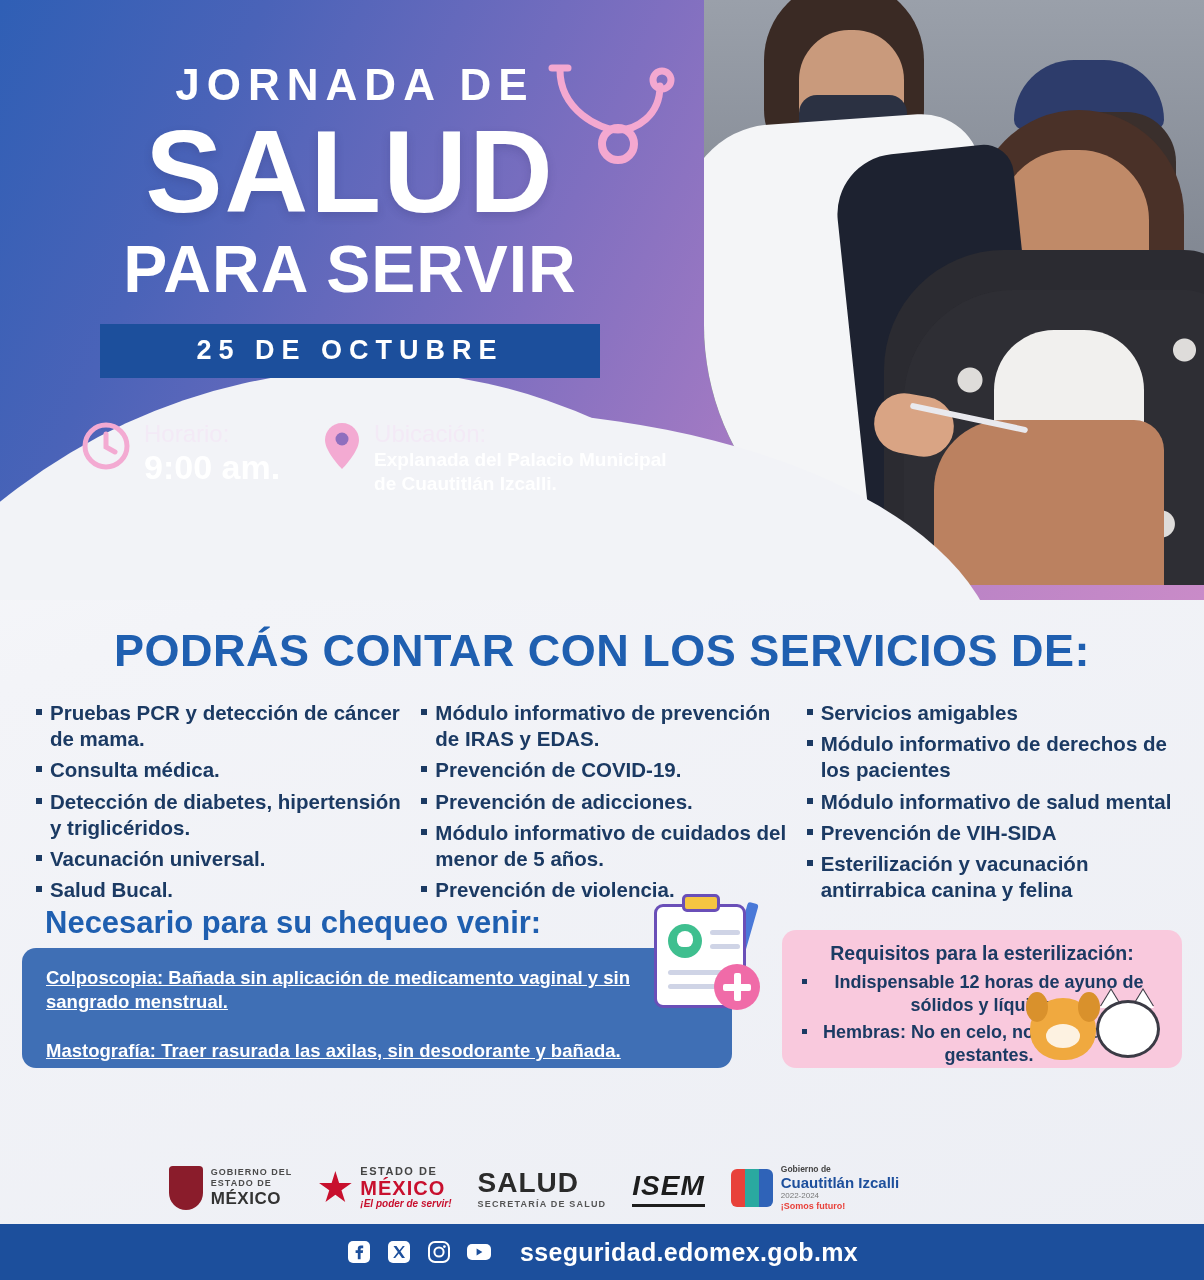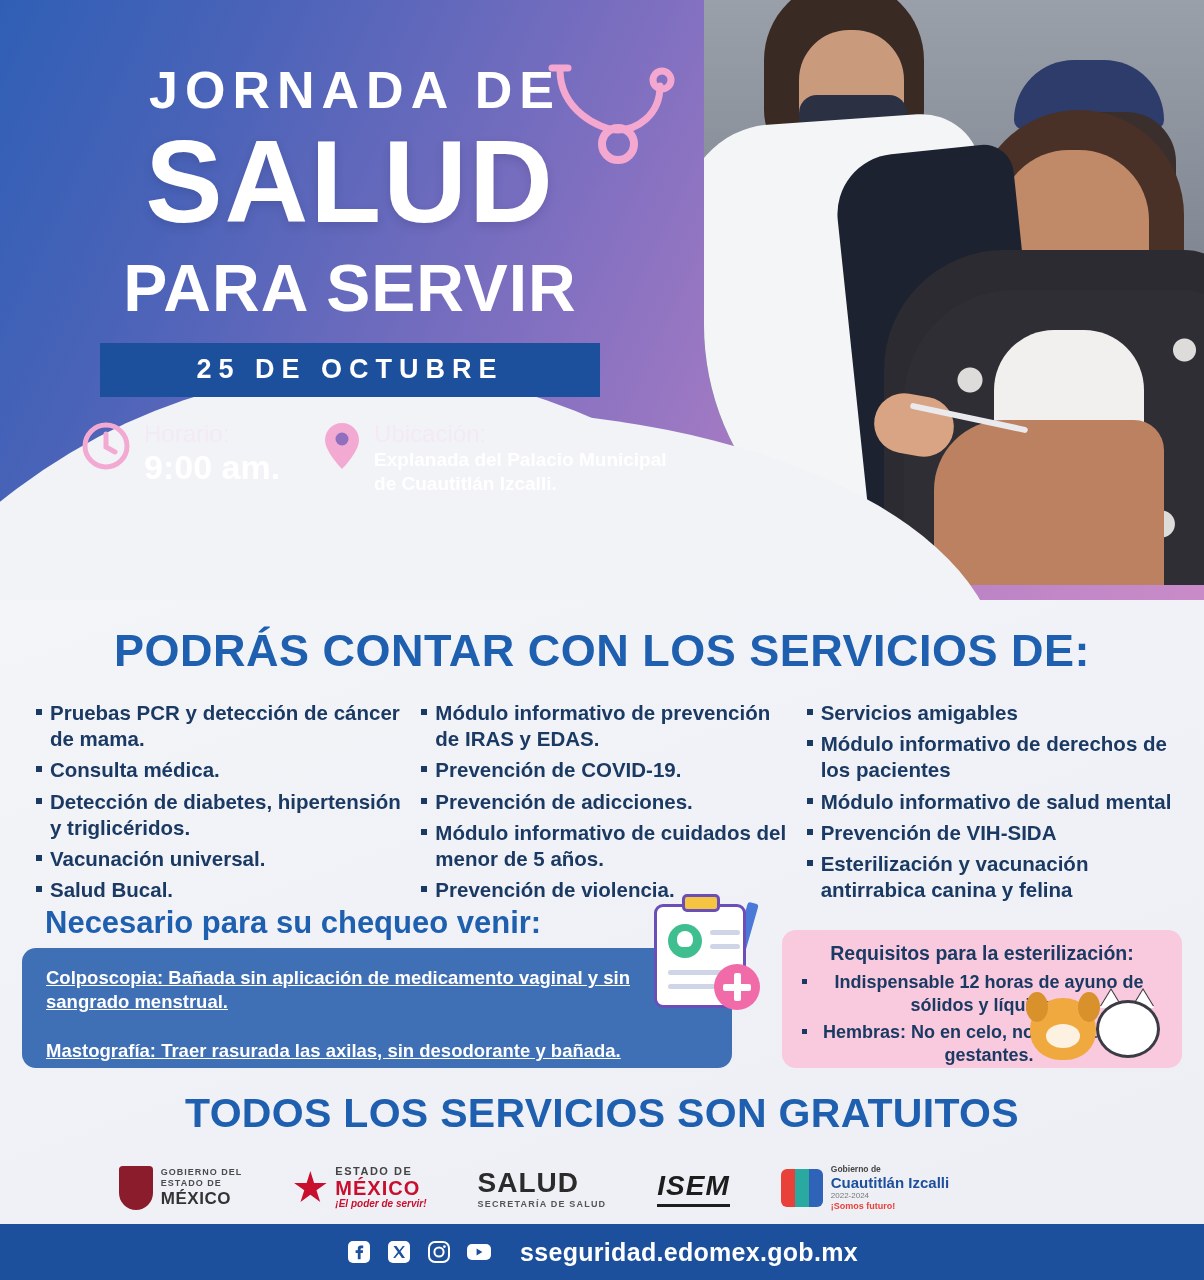--- a/index.html
+++ b/index.html
@@ -124,31 +124,31 @@
   }
   .ph-hand {
     position:absolute; left:170px; top:395px; width:80px; height:60px;
     background:#d9a484; border-radius:30px;
     transform: rotate(10deg);
   }
 
   
   .title-wrap { position:absolute; left:0; top:60px; width:700px; }
   .t-jornada {
-    font-size: 52px; letter-spacing: 7px; font-weight: 700; color:#ffffff;
+    font-size: 44px; letter-spacing: 7px; font-weight: 700; color:#ffffff;
     text-align:center; padding-left:10px;
   }
   .t-salud {
     font-size: 116px; font-weight: 800; color:#ffffff;
     letter-spacing: 2px; text-align:center; line-height: .98; margin-top:6px;
     text-shadow: 0 4px 10px rgba(40,40,90,.18);
   }
   .t-para {
     font-size: 66px; font-weight: 800; color:#ffffff;
-    letter-spacing: 1px; text-align:center; line-height:1; margin-top:15px;
+    letter-spacing: 1px; text-align:center; line-height:1; margin-top:6px;
   }
   .date-badge {
     margin: 22px auto 0;
     width: 500px; height: 54px;
     background: #1c4f9c;
     display:flex; align-items:center; justify-content:center;
   }
   .date-badge span {
     color:#ffffff; font-size:27px; font-weight:700; letter-spacing:7px;
   }
@@ -288,21 +288,21 @@
 
   
   .free-text {
     position:absolute; top:1090px; left:0; width:1204px; text-align:center;
     color:#1f5fb0; font-size:41px; font-weight:800; letter-spacing:.3px;
   }
 
   
   .logos {
     position:absolute; top:1152px; left:0; width:1068px; height:72px;
-    display:flex; align-items:center; justify-content:center; gap:51px;
+    display:flex; align-items:center; justify-content:center; gap:26px;
   }
   .logo { display:flex; align-items:center; gap:8px; }
   .logo-gem-shield {
     width:34px; height:44px; background:#8a1c2b;
     border-radius:4px 4px 18px 18px;
   }
   .logo-txt-sm { font-size:9px; font-weight:700; color:#4b4b4b; letter-spacing:1px; line-height:1.25; }
   .logo-txt-md { font-size:17px; font-weight:800; color:#333; letter-spacing:.5px; }
   .logo-edomex-star {
     width:34px; height:34px; background:#c8102e;
@@ -478,21 +478,20 @@
     <div class="pets">
       <div class="dog">
           <div class="dog-face"></div>
         </div>
       <div class="cat-ear l"></div>
       <div class="cat-ear r"></div>
       <div class="cat"></div>
     </div>
   </div>
 
-  <div class="free-text">TODOS LOS SERVICIOS SON GRATUITOS</div>
 
   <div class="logos">
 
     <div class="logo">
       <div class="logo-gem-shield"></div>
       <div>
         <div class="logo-txt-sm">GOBIERNO DEL</div>
         <div class="logo-txt-sm">ESTADO DE</div>
         <div class="logo-txt-md">MÉXICO</div>
       </div>

